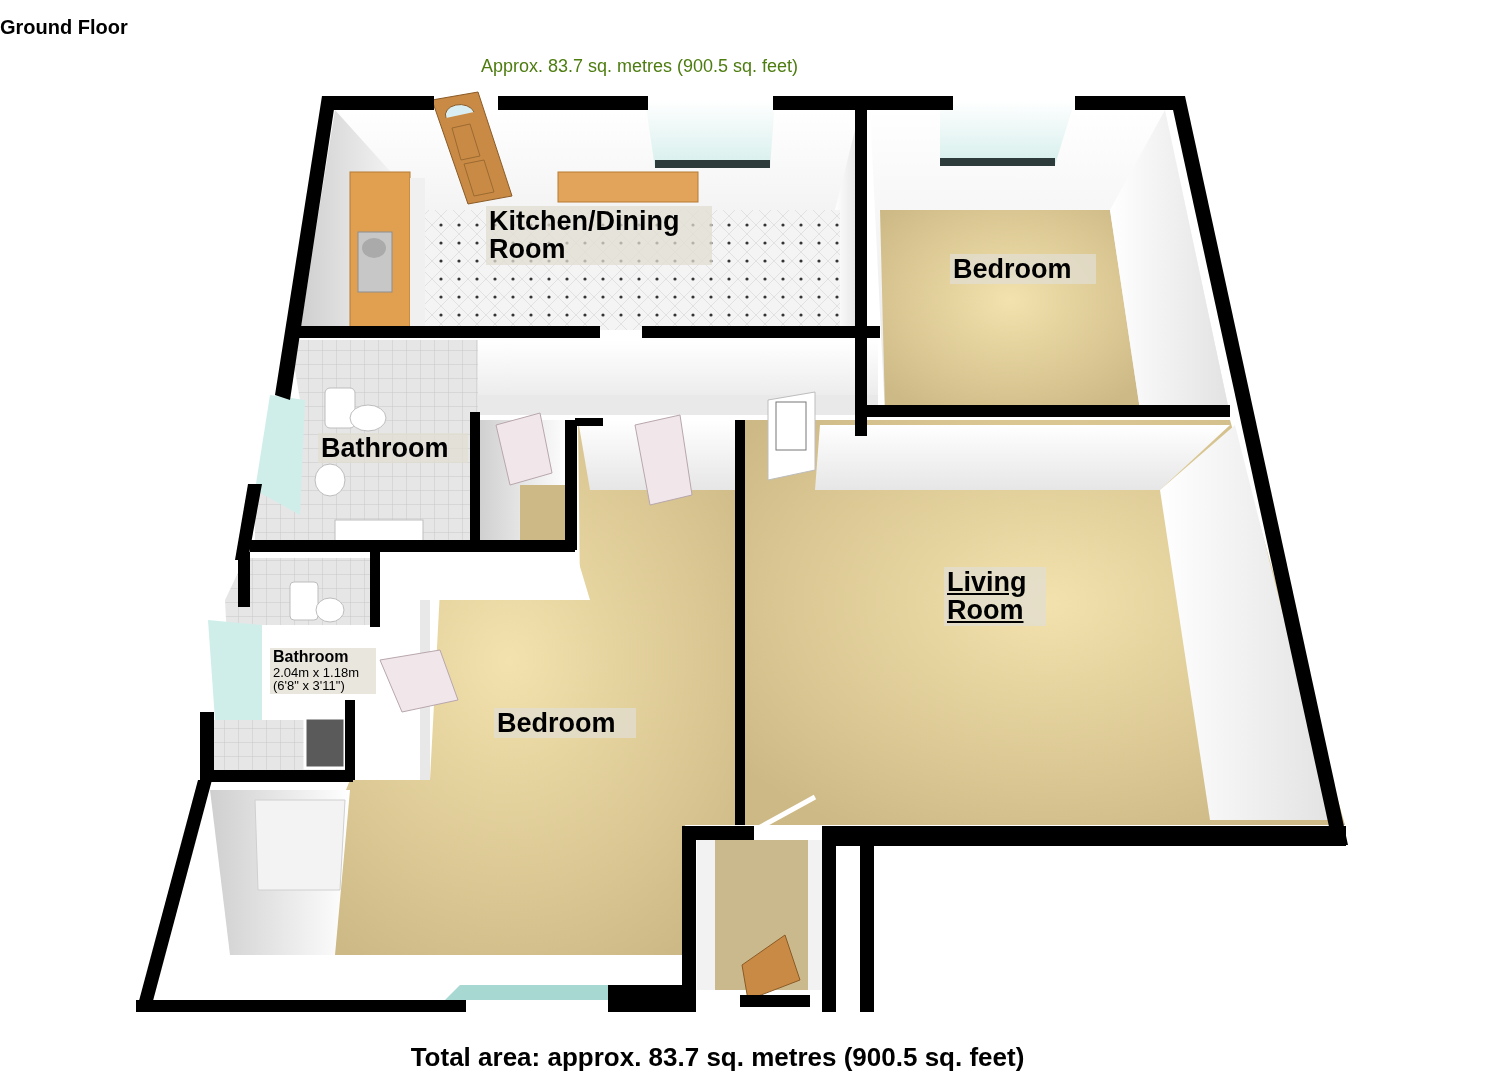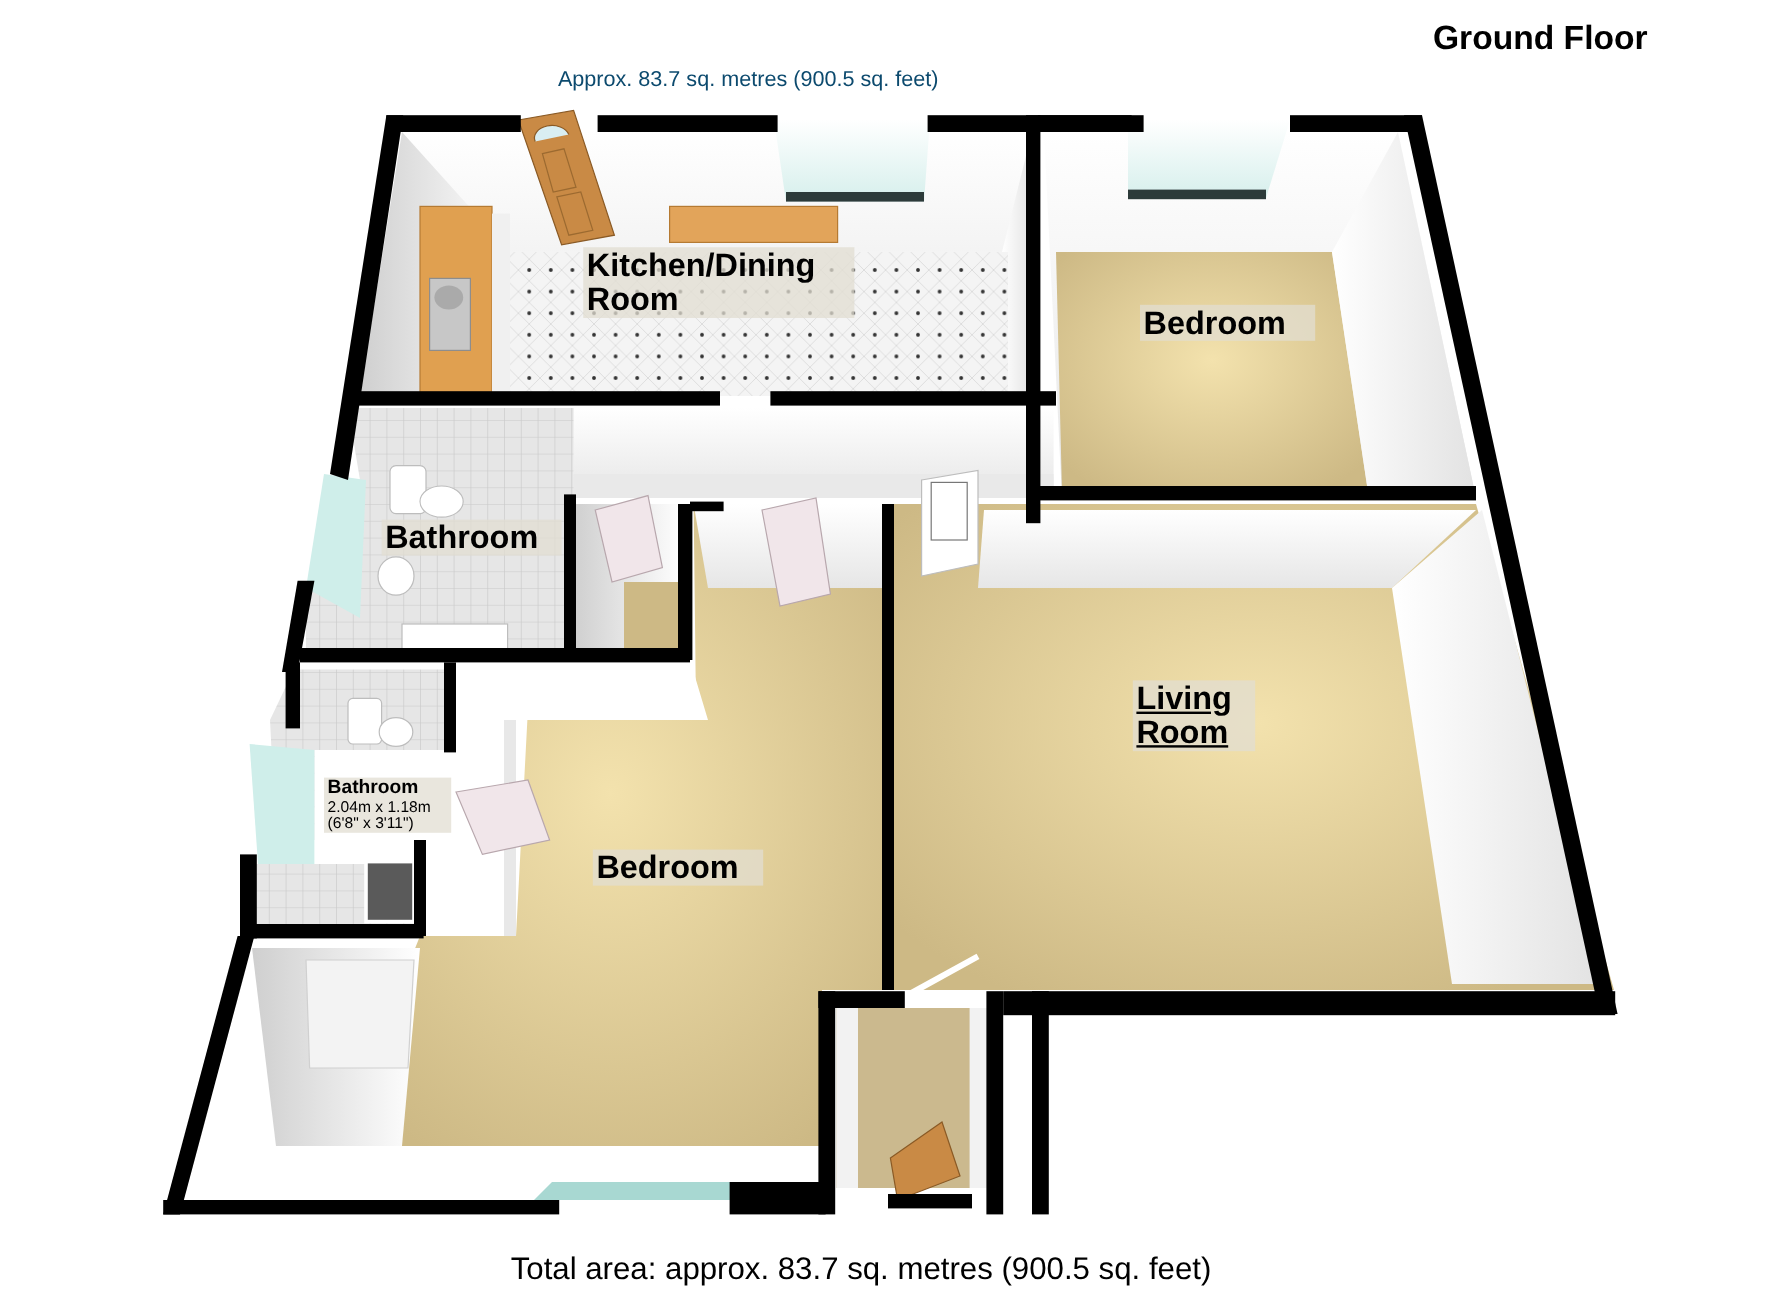--- a/index.html
+++ b/index.html
@@ -1,23 +1,23 @@
 <!DOCTYPE html>
 <html><head>
 <meta charset="utf-8">
 <style>
   html, body { margin: 0; padding: 0; background: #ffffff; }
   body { width: 1485px; height: 1080px; position: relative; overflow: hidden;
          font-family: "Liberation Sans", sans-serif; }
-  .title { position: absolute; left: 0; width: 1373px; top: 16px; text-align: right;
-           font-weight: bold; font-size: 28px; color: #000; }
-  .subtitle { position: absolute; left: 0; width: 1247px; top: 56px; text-align: center;
-              font-size: 18px; color: #0c4a6e; }
+  .title { position: absolute; left: 0; width: 1373px; top: 16px; text-align: left;
+           font-weight: bold; font-size: 20px; color: #000; }
+  .subtitle { position: absolute; left: 16px; width: 1247px; top: 56px; text-align: center;
+              font-size: 18px; color: #4d7c0f; }
   .footer { position: absolute; left: 0; width: 1435px; top: 1042px; text-align: center;
-            font-size: 26px; color: #000; }
+            font-size: 26px; color: #000; font-weight: bold; }
   svg.plan { position: absolute; left: 0; top: 0; }
   .label { position: absolute; font-weight: bold; color: #000;
            background: rgba(225,222,210,0.75); line-height: 1.05; padding: 1px 3px; }
   .label.big { font-size: 27px; }
   .label.small { font-size: 16px; }
   .label .dim { font-weight: normal; font-size: 13px; display: block; line-height: 1.05; }
 </style>
 </head>
 <body>
 

